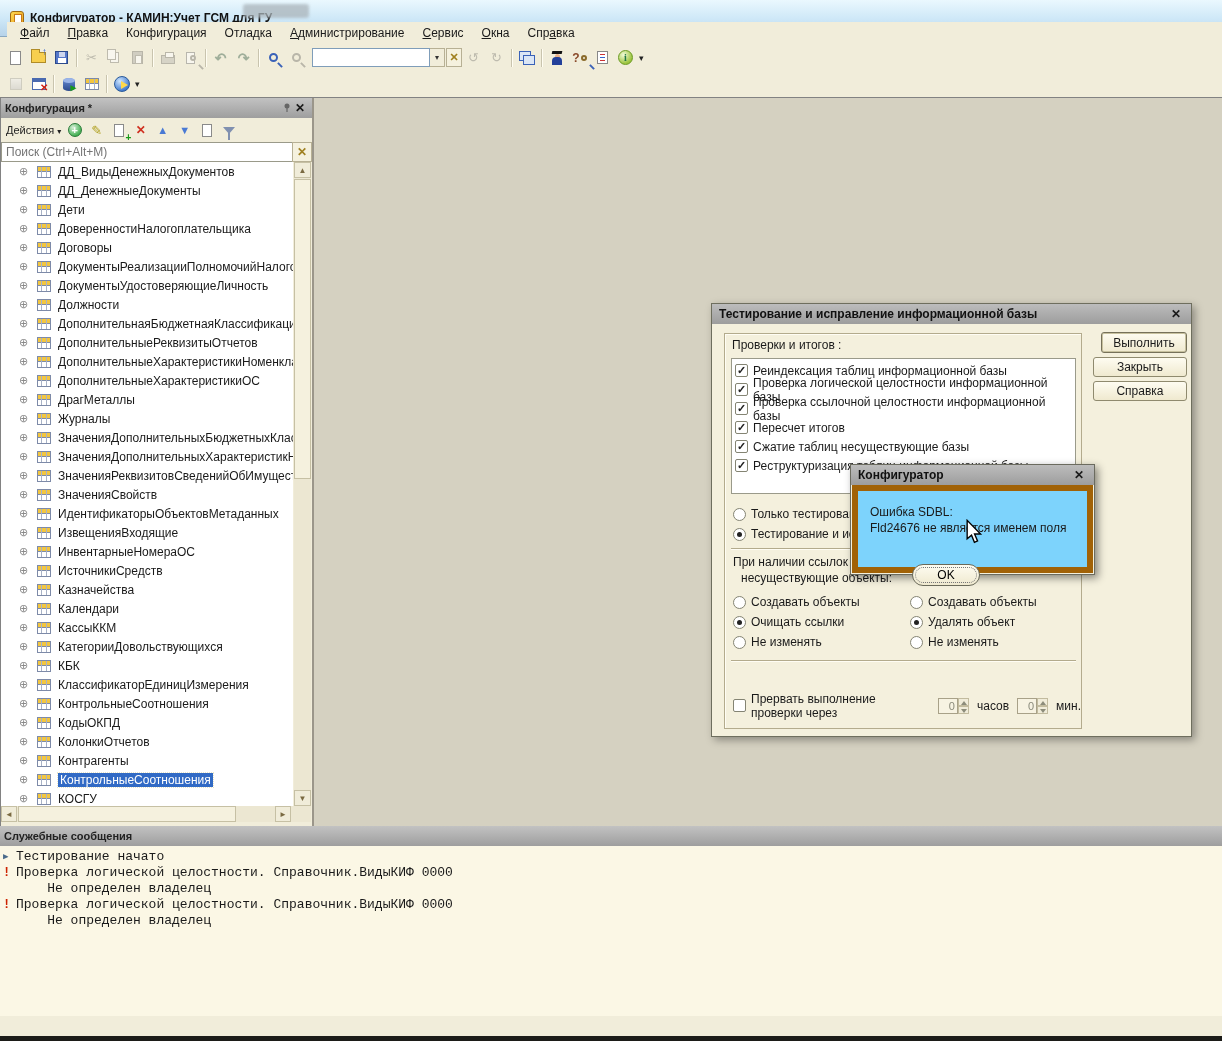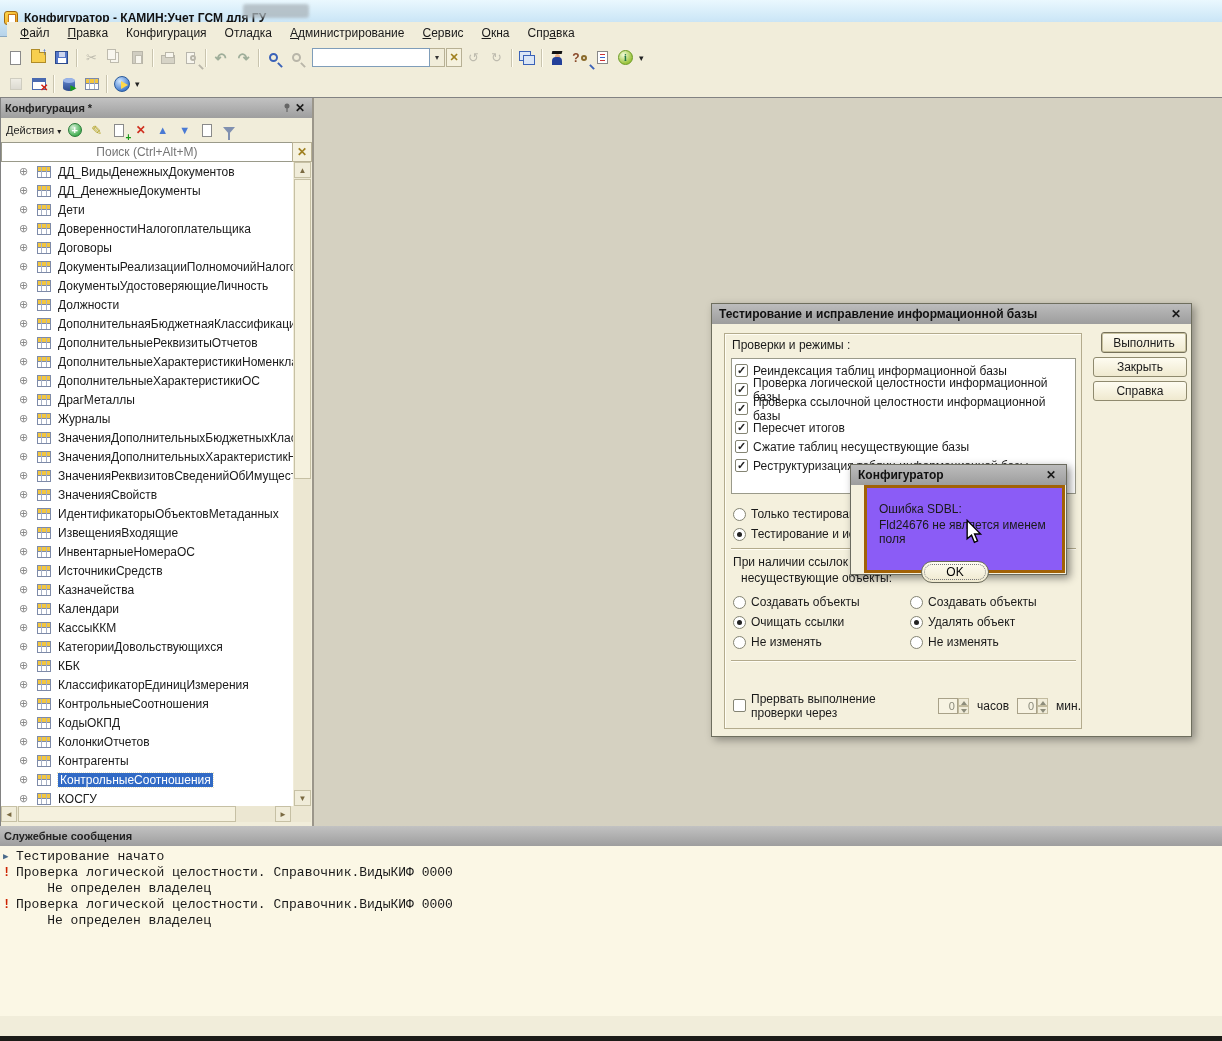--- a/index.html
+++ b/index.html
@@ -4,21 +4,21 @@
 <style>
   * { margin:0; padding:0; box-sizing:border-box; }
   html,body { width:1222px; height:1041px; }
   body { font-family:"Liberation Sans", sans-serif; font-size:12px; color:#1a1a1a; }
   .abs { position:absolute; }
   #window { position:relative; width:1222px; height:1041px; overflow:hidden; background:#f1edda; }
 
   
   #titlebar { left:0; top:0; width:1222px; height:37px;
     background:linear-gradient(#eaf8fe,#cde7f7 55%,#b7d3e9); border-bottom:1px solid #8aa8c0;
-    display:flex; align-items:center; padding-left:4px; }
+    display:flex; align-items:center; padding-left:10px; }
   #app-icon { width:14px; height:14px; border:1px solid #a06a10; border-radius:3px;
     background:linear-gradient(135deg,#ffd84f,#e8a020); position:relative; }
   #app-icon::after { content:""; position:absolute; left:3px; top:2px; width:6px; height:8px;
     background:#fff; border:1px solid #c87818; }
   #title-text { margin-left:6px; font-weight:bold; font-size:12px; color:#111; }
   #title-smudge { left:243px; top:4px; width:66px; height:14px; background:#aab4ba;
     opacity:.75; filter:blur(1.5px); border-radius:3px; }
 
   
   #menubar { left:0; top:22px; width:1222px; height:22px; background:#f1edda;
@@ -104,21 +104,21 @@
   .act { width:17px; height:17px; display:inline-flex; align-items:center; justify-content:center; }
   .act-add { width:14px; height:14px; border-radius:50%; background:radial-gradient(circle at 35% 30%, #d8f0d8, #3fae4f 75%); border:1px solid #2a7a38; color:#fff; font-weight:bold; font-size:11px; line-height:12px; text-align:center; }
   .act-pencil { color:#b0a020; font-size:13px; }
   .act-del { color:#d03020; font-weight:bold; font-size:12px; }
   .arrow-up, .arrow-down { color:#4a7ad4; font-size:11px; }
   .funnel { width:0; height:0; border-left:6px solid transparent; border-right:6px solid transparent; border-top:7px solid #8090b0; position:relative; }
   .funnel::after { content:""; position:absolute; left:-1px; top:-1px; width:2px; height:7px; background:#8090b0; }
   .docplus { position:relative; }
   .docplus .plus { position:absolute; right:-4px; bottom:-4px; color:#1a9a1a; font-weight:bold; font-size:10px; }
   #search-row { height:20px; display:flex; }
-  #search-input { flex:1; border:1px solid #9a9a8a; border-right:none; background:#fff; font:12px "Liberation Sans",sans-serif; color:#9a9a8a; padding:0 4px;text-align:center; }
+  #search-input { flex:1; border:1px solid #9a9a8a; border-right:none; background:#fff; font:12px "Liberation Sans",sans-serif; color:#9a9a8a; padding:0 4px; }
   #search-clear { width:20px; background:#f5f1de; border:1px solid #b7b094; color:#a08020; font-weight:bold; display:flex; align-items:center; justify-content:center; }
 
   #tree { left:0; top:64px; width:292px; height:644px; background:#fff; overflow:hidden; }
   .tree-row { height:19px; display:flex; align-items:center; padding-left:18px; gap:7px; white-space:nowrap; }
   .tree-row .expander { color:#8a8a8a; font-size:11px; width:11px; flex:0 0 auto; }
   .tree-row .lbl { font-size:12px; }
   .tree-row.selected .lbl { background:#316ac5; color:#fff; outline:1px dotted #e8e4c8; padding:0 2px; }
 
   
   .sb-btn { background:#f0ecd9; border:1px solid #c6c0a4; color:#7a6a42; font-size:8px;
@@ -158,23 +158,23 @@
   .spin .val { width:20px; height:16px; border:1px solid #a8a188; background:#f7f3e2; color:#8a8a7a;
     text-align:right; padding-right:2px; font-size:11px; line-height:15px; }
   .spin .btns { display:flex; flex-direction:column; }
   .spin .btns span { width:11px; height:8px; background:#f0ecd9; border:1px solid #c2bb9e; position:relative; }
   .spin .btns span::after { content:""; position:absolute; left:2px; }
   .spin .btns .su::after { top:2px; border-left:3px solid transparent; border-right:3px solid transparent; border-bottom:4px solid #8c8c7a; }
   .spin .btns .sd::after { top:2px; border-left:3px solid transparent; border-right:3px solid transparent; border-top:4px solid #8c8c7a; }
   .gray-label { color:#a8a292; }
 
   
-  #modal { left:850px; top:464px; width:217px; height:111px; background:#f4f0dd; border:1px solid #6b6b5f;
+  #modal { left:850px; top:464px; width:245px; height:111px; background:#f4f0dd; border:1px solid #6b6b5f;
     box-shadow:3px 3px 8px rgba(0,0,0,.45); z-index:20; }
-  #modal .body { position:absolute; left:1px; top:20px; right:1px; bottom:1px; border:3px solid #a16207; background:#8b5cf6;margin-left:12px; }
+  #modal .body { position:absolute; left:1px; top:20px; right:1px; bottom:1px; border:6px solid #a16207; background:#7dd3fc; }
   #modal-ok { position:absolute; left:54px; top:73px; width:68px; height:22px; border:1px solid #6a6a5a; border-radius:11px;
     background:linear-gradient(#fefcf1,#efe9cf); font:12px "Liberation Sans",sans-serif;
     outline:1px dotted #777; outline-offset:-4px; }
   .modal-text { position:absolute; left:12px; font-size:12px; }
 
   #cursor { left:965px; top:519px; z-index:30; }
 
   
   #messages { left:0; top:826px; width:1222px; height:190px; background:#fbf7e5; }
   #messages .panel-header { background:linear-gradient(#c2c2c2,#9e9e9e); }
@@ -544,21 +544,21 @@
     </div>
   </div>
 
   <div id="dialog" class="abs">
     <div class="dlg-title">
       <span>Тестирование и исправление информационной базы</span>
       <span class="spacer"></span>
       <span class="hx">✕</span>
     </div>
     <div id="dlg-frame" class="abs">
-      <span id="dlg-group-label" class="abs">Проверки и режимы :</span>
+      <span id="dlg-group-label" class="abs">Проверки и итогов :</span>
       <div id="dlg-checks" class="abs">
           <div class="check-row">
             <span class="cbox">✓</span>
             <span>Реиндексация таблиц информационной базы</span>
           </div>
           <div class="check-row">
             <span class="cbox">✓</span>
             <span>Проверка логической целостности информационной базы</span>
           </div>
           <div class="check-row">

